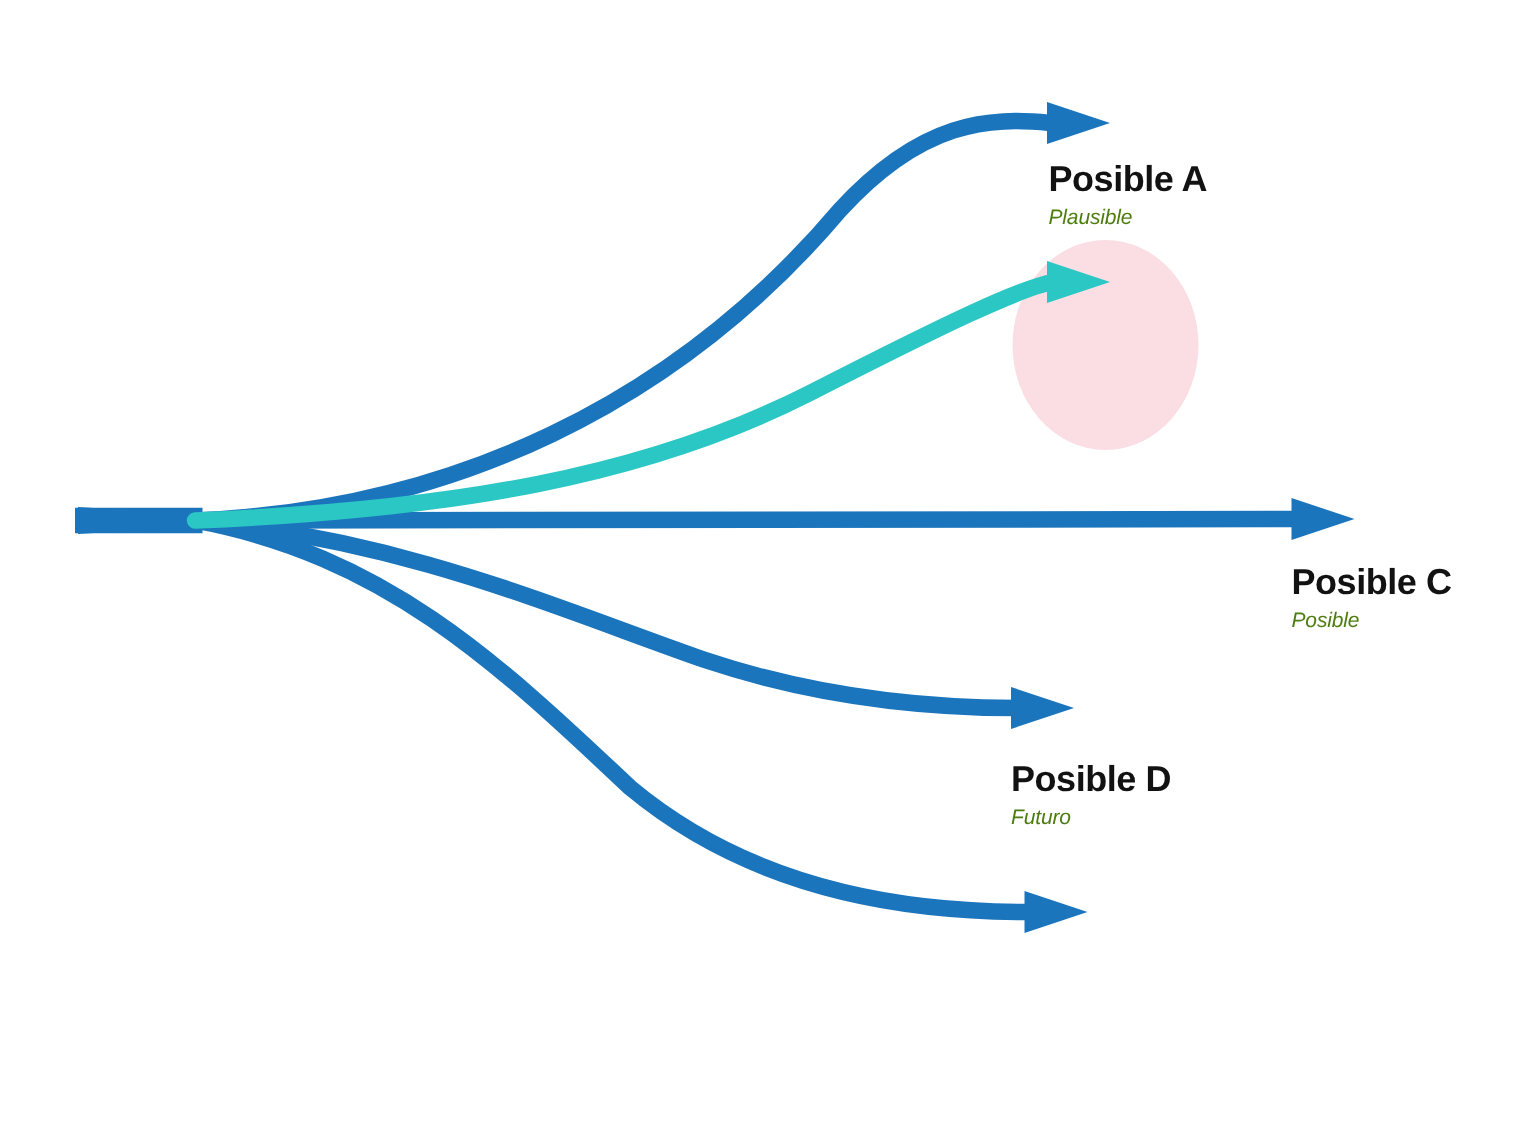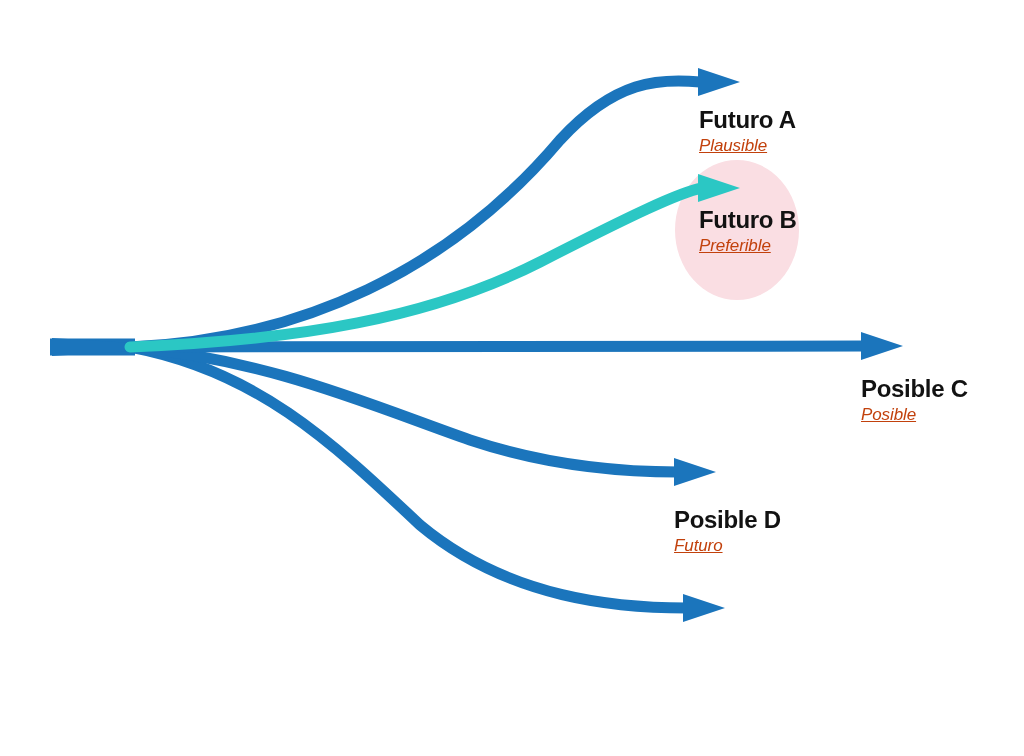--- a/index.html
+++ b/index.html
@@ -38,26 +38,25 @@
     font-weight: bold;
     font-size: 24px;
     letter-spacing: -0.3px;
     color: #121212;
     display: block;
   }
   .futuro-sub {
     font-family: "Liberation Sans", sans-serif;
     font-style: italic;
     font-weight: normal;
-    font-size: 17px;
+    font-size: 14px;
     letter-spacing: -0.1px;
-    color: #c2410c;
+    color: #4d7c0f;
     display: block;
     margin-top: 5px;
-    text-decoration: underline;
   }
   
   #label-futuro-a { left: 699px; top: 108px; }
   #label-futuro-b { left: 699px; top: 208px; }
   #label-futuro-c { left: 861px; top: 377px; }
   #label-futuro-d { left: 674px; top: 508px; }
   #label-futuro-e { left: 677px; top: 641px; }
 </style>
 </head>
 <body>
@@ -91,28 +90,24 @@
       <path d="M 698,68 L 740,82 L 698,96 Z" fill="#1B75BC"></path>
     </g>
 
     <g>
       <path d="M 130,347 C 300,340 430,318 540,262 C 630,216 680,192 702,188" stroke="#2BC7C4" stroke-width="11" fill="none" stroke-linecap="round"></path>
       <path d="M 698,174 L 740,188 L 698,202 Z" fill="#2BC7C4"></path>
     </g>
   </svg>
 
   <div class="futuro-label" id="label-futuro-a">
-    <span class="futuro-title">Futuro A</span>
+    <span class="futuro-title">Posible A</span>
     <span class="futuro-sub">Plausible</span>
   </div>
 
-  <div class="futuro-label" id="label-futuro-b">
-    <span class="futuro-title">Futuro B</span>
-    <span class="futuro-sub">Preferible</span>
-  </div>
 
   <div class="futuro-label" id="label-futuro-c">
     <span class="futuro-title">Posible C</span>
     <span class="futuro-sub">Posible</span>
   </div>
 
   <div class="futuro-label" id="label-futuro-d">
     <span class="futuro-title">Posible D</span>
     <span class="futuro-sub">Futuro</span>
   </div>

